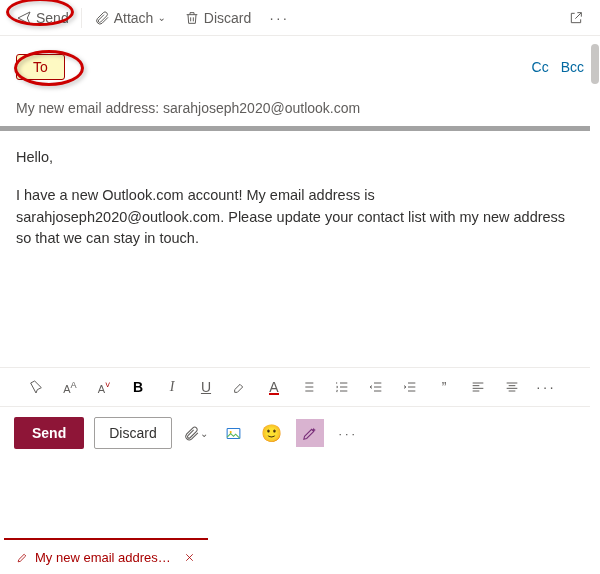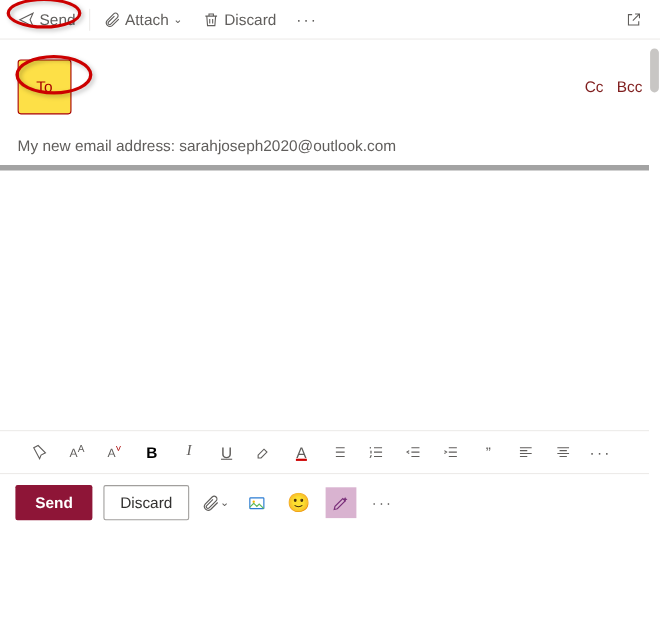--- a/index.html
+++ b/index.html
@@ -3,22 +3,22 @@
 <meta charset="utf-8">
 <style>
 * { box-sizing: border-box; margin: 0; padding: 0; }
 body { font-family: "Segoe UI", -apple-system, sans-serif; font-size: 14px; color: #323130; background: #fff; width: 600px; height: 574px; overflow: hidden; position: relative; }
 .top-toolbar { display: flex; align-items: center; padding: 4px 10px; height: 36px; border-bottom: 1px solid #edebe9; gap: 6px; }
 .tb-btn { display: inline-flex; align-items: center; gap: 4px; padding: 4px 6px; background: none; border: none; color: #605e5c; cursor: pointer; font-size: 14px; }
 .tb-btn svg { width: 16px; height: 16px; fill: none; stroke: #605e5c; stroke-width: 1.5; }
 .tb-sep { width: 1px; height: 20px; background: #edebe9; }
 .spacer { flex: 1; }
 .recipients { display: flex; align-items: center; padding: 4px 16px 10px; margin-top: 14px; }
-.to-btn { border: 1px solid #a80000; color: #a80000; background: #fde047; padding: 16px 16px; border-radius: 3px; font-size: 14px; cursor: pointer; }
-.cc-link { color: #7f1d1d; font-size: 14px; cursor: pointer; margin-left: 12px; }
+.to-btn { border: 1px solid #a80000; color: #a80000; background: #fef9c3; padding: 4px 16px; border-radius: 3px; font-size: 14px; cursor: pointer; }
+.cc-link { color: #0369a1; font-size: 14px; cursor: pointer; margin-left: 12px; }
 .subject-row { padding: 10px 16px; border-bottom: 5px solid #a3a3a3; color: #605e5c; font-size: 14px; }
 .body-area { padding: 16px; font-size: 14.5px; line-height: 1.5; color: #323130; height: 236px; }
 .body-area p { margin-bottom: 16px; }
 .fmt-bar { display: flex; align-items: flex-start; gap: 8px; padding: 6px 23px; border-top: 1px solid #edebe9; border-bottom: 1px solid #edebe9; flex-wrap: nowrap; }
 .fmt-btn { width: 26px; height: 26px; display: inline-flex; align-items: center; justify-content: center; background: none; border: none; color: #605e5c; cursor: pointer; font-size: 14px; }
 .fmt-btn.bold { font-weight: bold; color: #000; }
 .fmt-btn.italic { font-style: italic; font-family: Georgia, serif; }
 .fmt-btn.underline { text-decoration: underline; }
 .fmt-btn svg { width: 16px; height: 16px; stroke: #605e5c; fill: none; stroke-width: 1.5; }
 .action-row { display: flex; align-items: center; gap: 10px; padding: 10px 14px 18px; }
@@ -77,20 +77,22 @@
 <div class="recipients">
   <button class="to-btn"><span>To</span></button>
   <div class="spacer"></div>
   <span class="cc-link">Cc</span>
   <span class="cc-link">Bcc</span>
 </div>
 
 <div class="subject-row">My new email address: sarahjoseph2020@outlook.com</div>
 
 <div class="body-area">
+  <p>Hello,</p>
+  <p>I have a new Outlook.com account! My email address is sarahjoseph2020@outlook.com. Please update your contact list with my new address so that we can stay in touch.</p>
 </div>
 
 <div class="fmt-bar">
   <button class="fmt-btn">
       <svg viewBox="0 0 24 24">
         <path d="M4 6l6-3 10 10-6 3-2 5z"></path>
       </svg>
     </button>
   <button class="fmt-btn">
       <span style="font-size:11px">A<sup>A</sup></span>
@@ -177,19 +179,28 @@
         <path d="M4 20l4-1 10-10-3-3L5 16z"></path>
         <path d="M18 4l1 2 2 1-2 1-1 2-1-2-2-1 2-1z" fill="#7a307a" stroke="none"></path>
       </svg>
     </button>
   <button class="action-icon tb-more">
       <span>···</span>
     </button>
 </div>
 
 <div class="bottom-tabs">
+  <div class="tab-draft">
+    <svg viewBox="0 0 24 24">
+        <path d="M4 20l4-1L18 9l-3-3L5 16z"></path>
+      </svg>
+    <span>My new email addres…</span>
+    <svg viewBox="0 0 24 24" style="margin-left:6px">
+        <path d="M6 6l12 12M18 6L6 18"></path>
+      </svg>
+  </div>
 </div>
 
 <div class="scrollbar-track"></div>
 <div class="scrollbar-thumb"></div>
 
 <div class="circle-annot circle1"></div>
 <div class="circle-annot circle2"></div>
 
 </body></html>

